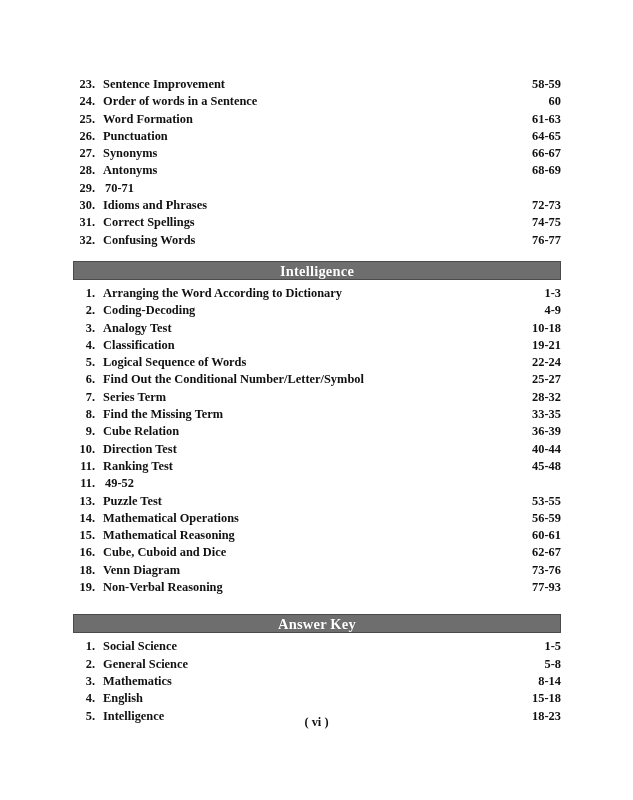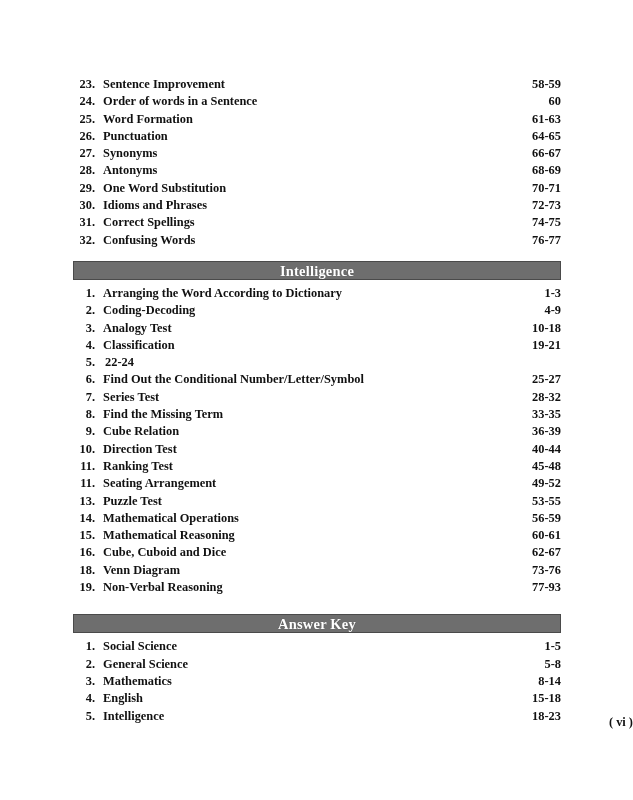--- a/index.html
+++ b/index.html
@@ -77,21 +77,21 @@
     text-shadow: 0 0 1px rgba(0,0,0,0.35);
   }
   .section-bar.first-bar { margin-top: 12px; }
 
   
   .page-footer {
     position: absolute;
     left: 0;
     top: 715px;
     width: 633px;
-    text-align: right;
+    text-align: center;
     font-size: 12.4px;
     font-weight: bold;
     font-family: "Liberation Serif", "DejaVu Serif", serif;
   }
 </style>
 </head>
 <body>
 
 <div class="page">
   <div class="content">
@@ -123,21 +123,20 @@
               <span class="toc-title">Synonyms</span>
               <span class="toc-page">66-67</span>
             </li>
             <li class="toc-row">
               <span class="toc-num">28.</span>
               <span class="toc-title">Antonyms</span>
               <span class="toc-page">68-69</span>
             </li>
             <li class="toc-row">
               <span class="toc-num">29.</span>
-              <span class="toc-title">One Word Substitution</span>
               <span class="toc-page">70-71</span>
             </li>
             <li class="toc-row">
               <span class="toc-num">30.</span>
               <span class="toc-title">Idioms and Phrases</span>
               <span class="toc-page">72-73</span>
             </li>
             <li class="toc-row">
               <span class="toc-num">31.</span>
               <span class="toc-title">Correct Spellings</span>
@@ -168,30 +167,31 @@
               <span class="toc-title">Analogy Test</span>
               <span class="toc-page">10-18</span>
             </li>
             <li class="toc-row">
               <span class="toc-num">4.</span>
               <span class="toc-title">Classification</span>
               <span class="toc-page">19-21</span>
             </li>
             <li class="toc-row">
               <span class="toc-num">5.</span>
+              <span class="toc-title">Logical Sequence of Words</span>
               <span class="toc-page">22-24</span>
             </li>
             <li class="toc-row">
               <span class="toc-num">6.</span>
               <span class="toc-title">Find Out the Conditional Number/Letter/Symbol</span>
               <span class="toc-page">25-27</span>
             </li>
             <li class="toc-row">
               <span class="toc-num">7.</span>
-              <span class="toc-title">Series Test</span>
+              <span class="toc-title">Series Term</span>
               <span class="toc-page">28-32</span>
             </li>
             <li class="toc-row">
               <span class="toc-num">8.</span>
               <span class="toc-title">Find the Missing Term</span>
               <span class="toc-page">33-35</span>
             </li>
             <li class="toc-row">
               <span class="toc-num">9.</span>
               <span class="toc-title">Cube Relation</span>
@@ -202,21 +202,20 @@
               <span class="toc-title">Direction Test</span>
               <span class="toc-page">40-44</span>
             </li>
             <li class="toc-row">
               <span class="toc-num">11.</span>
               <span class="toc-title">Ranking Test</span>
               <span class="toc-page">45-48</span>
             </li>
             <li class="toc-row">
               <span class="toc-num">11.</span>
-              <span class="toc-title">Seating Arrangement</span>
               <span class="toc-page">49-52</span>
             </li>
             <li class="toc-row">
               <span class="toc-num">13.</span>
               <span class="toc-title">Puzzle Test</span>
               <span class="toc-page">53-55</span>
             </li>
             <li class="toc-row">
               <span class="toc-num">14.</span>
               <span class="toc-title">Mathematical Operations</span>

